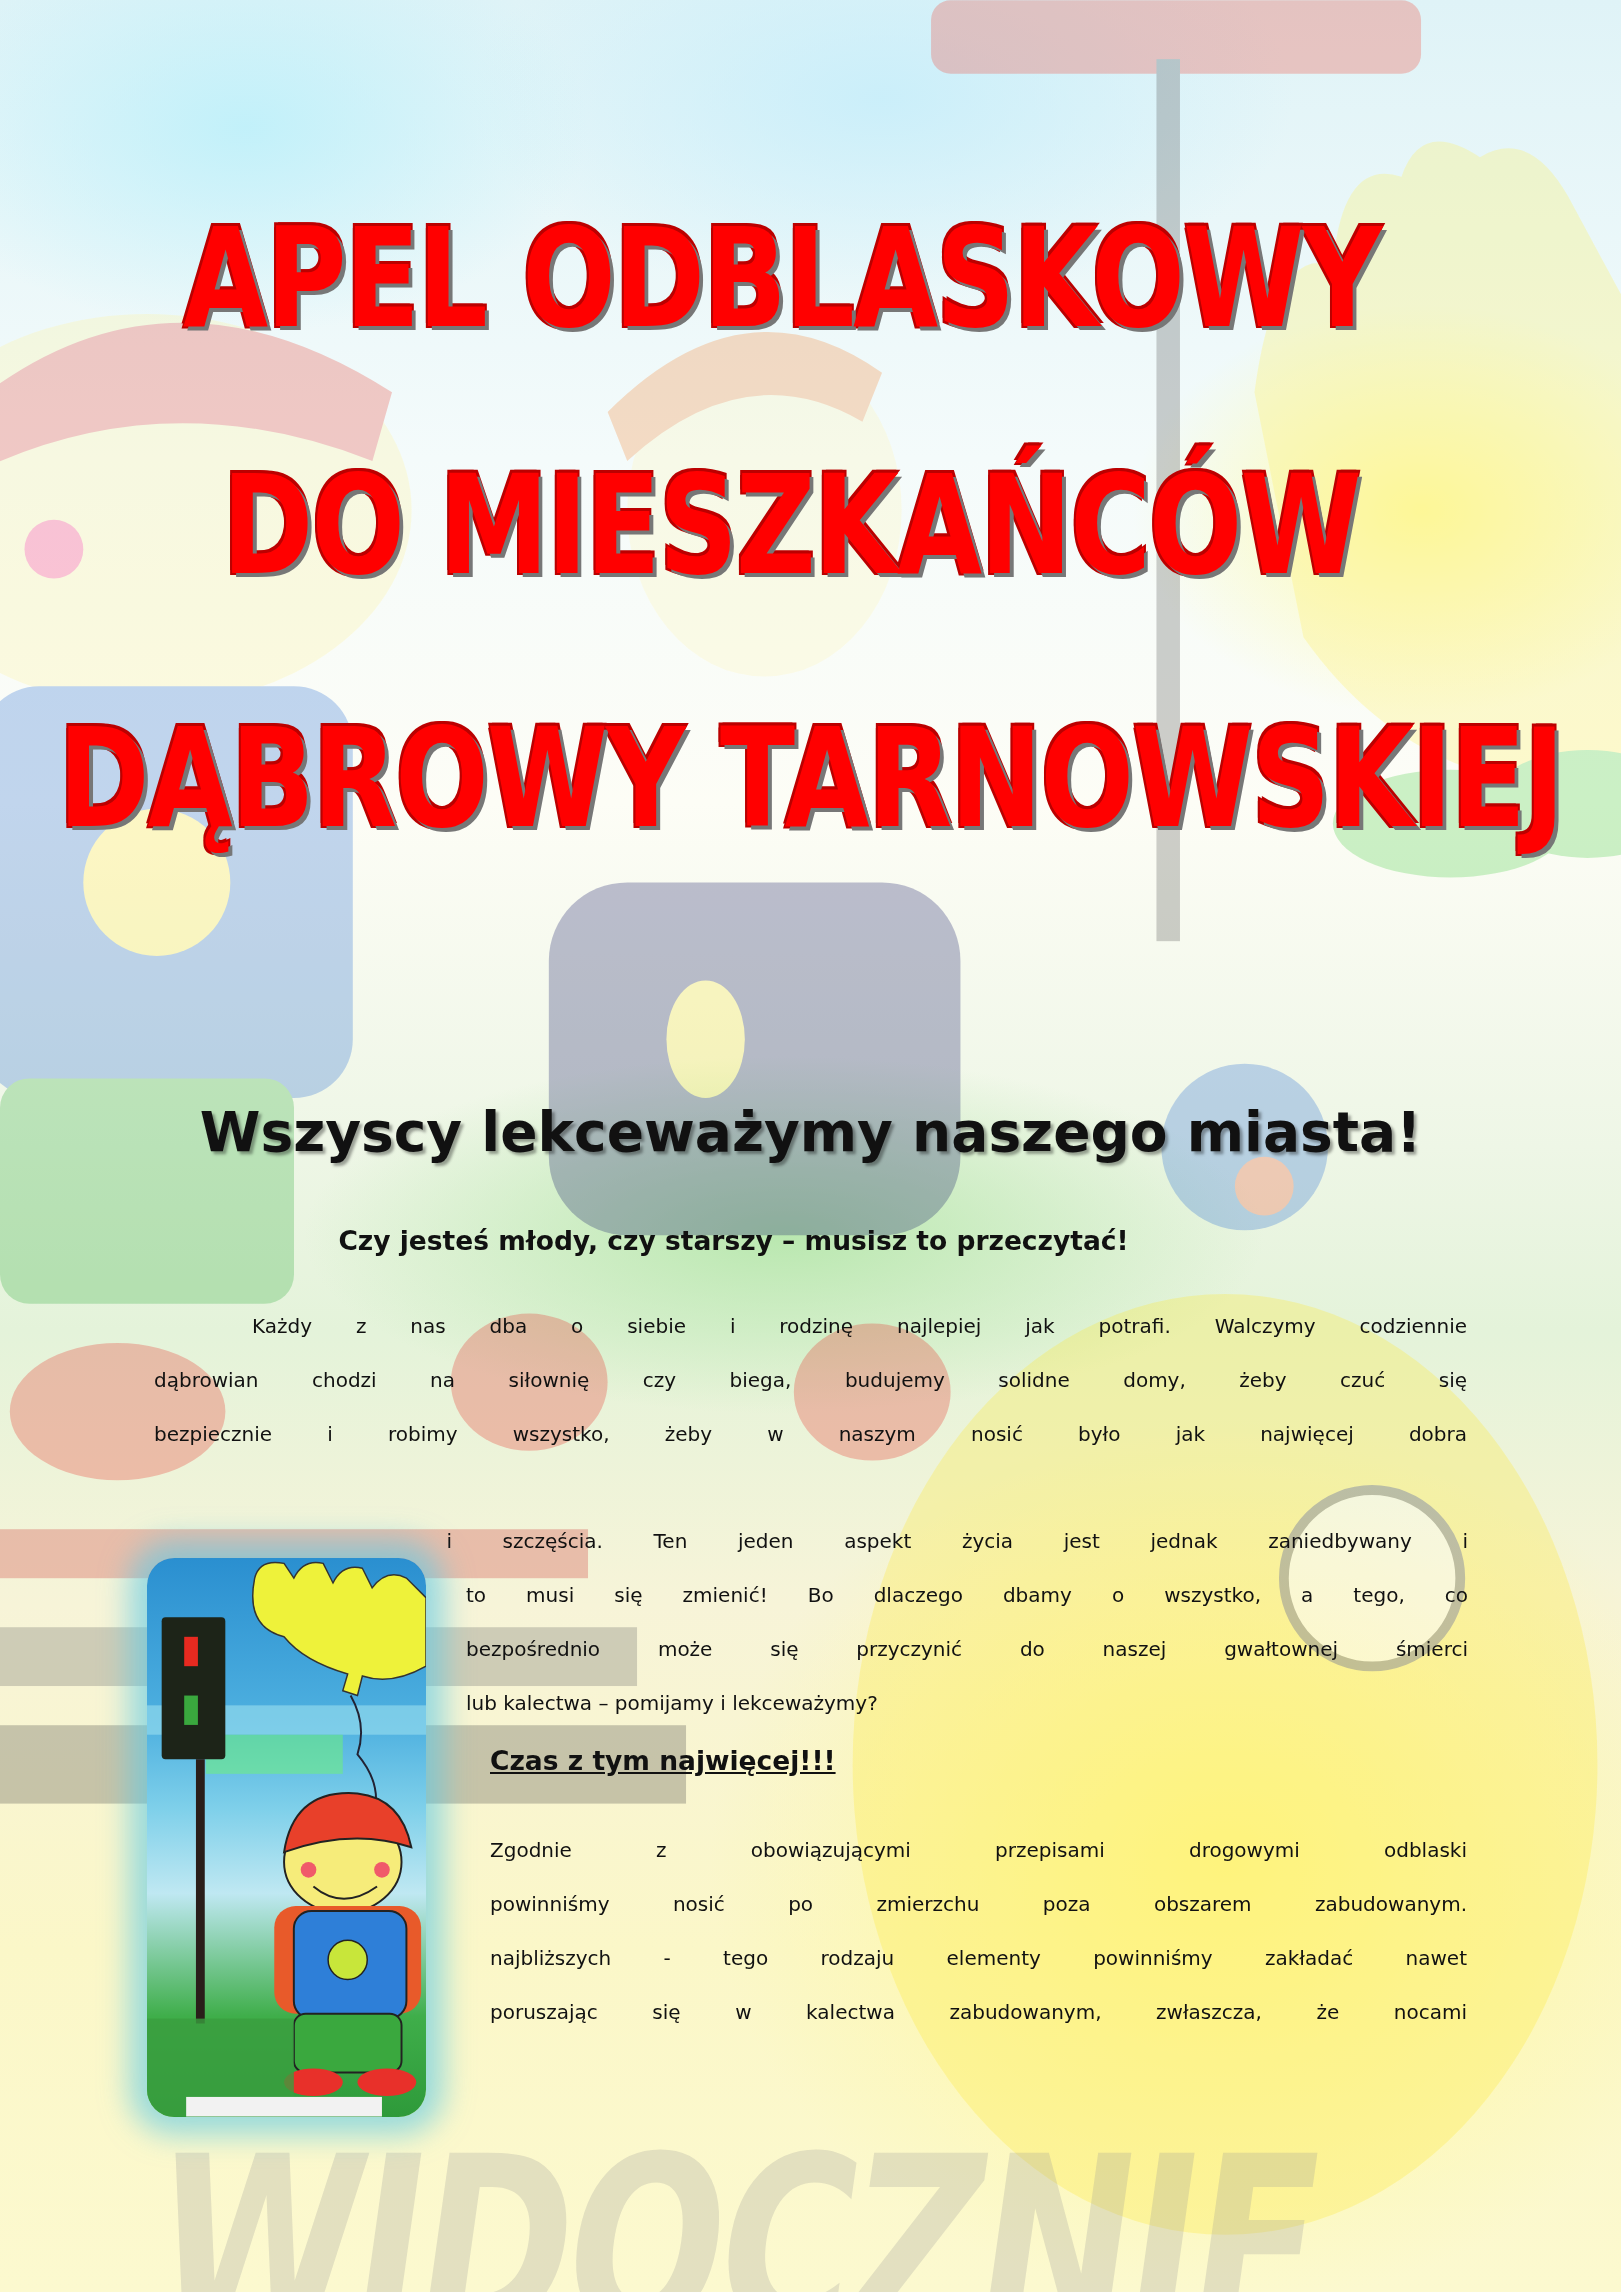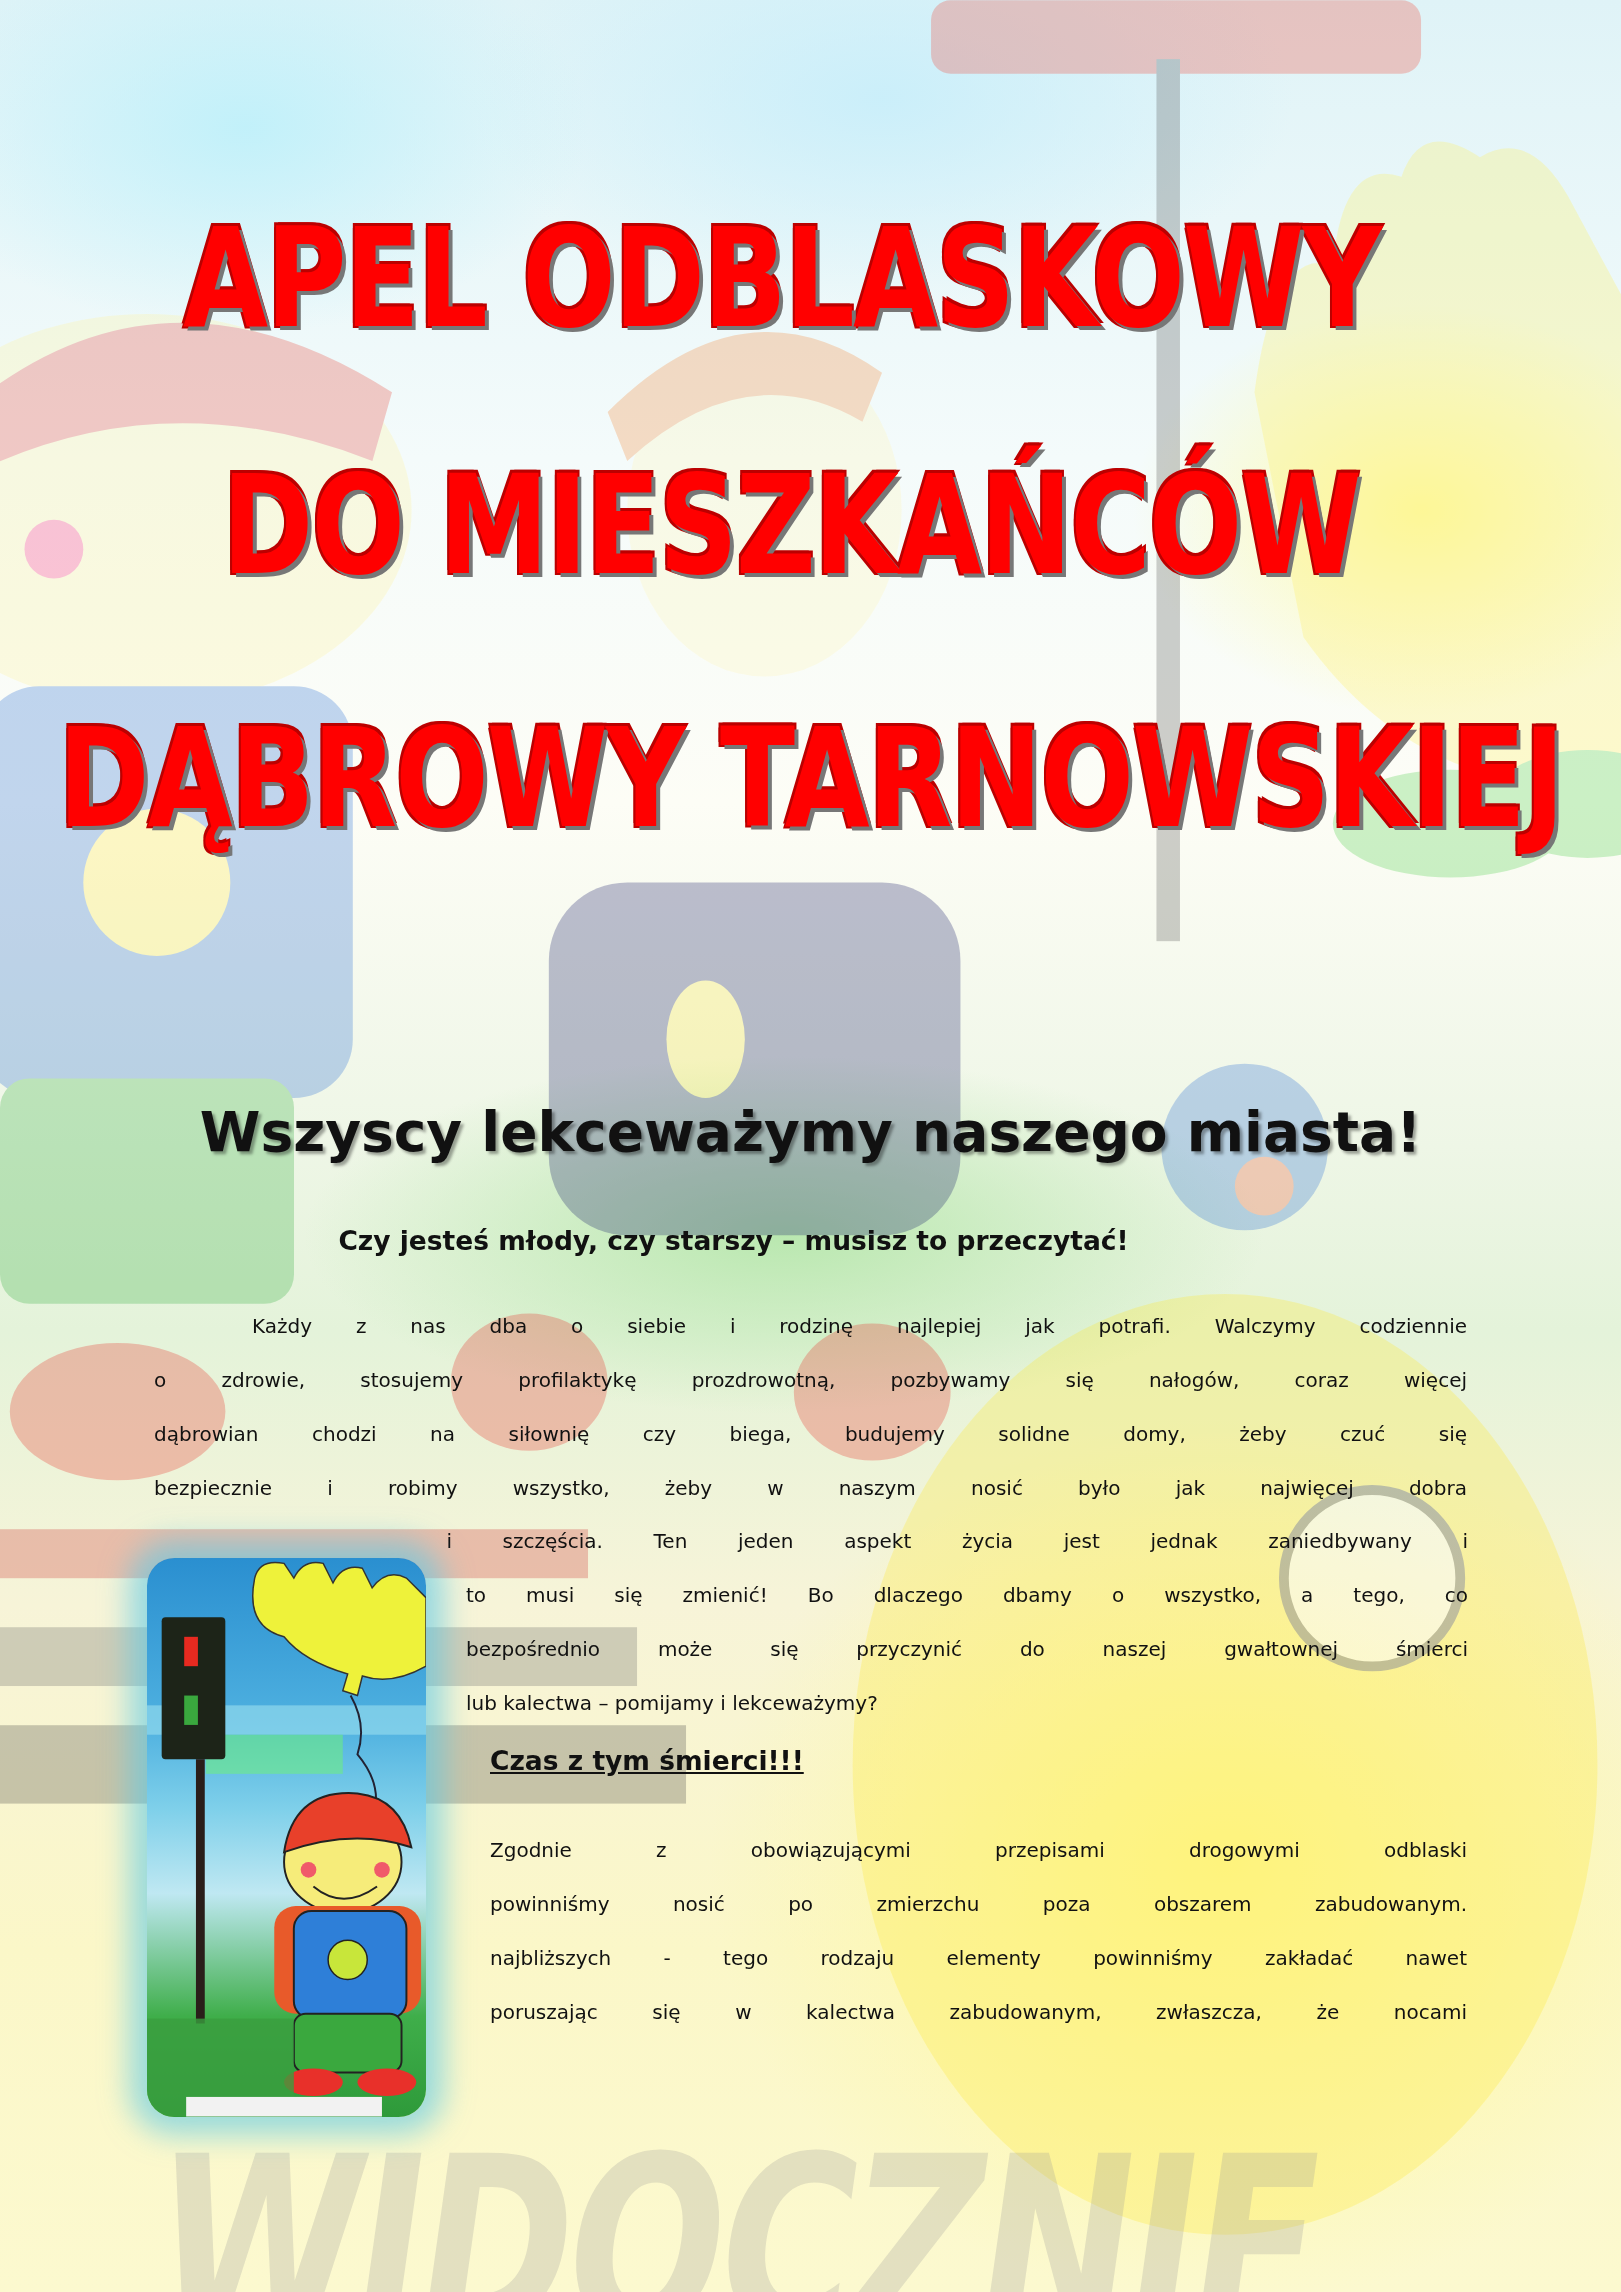--- a/index.html
+++ b/index.html
@@ -91,33 +91,32 @@
 
 <div class="title t1">APEL ODBLASKOWY</div>
 <div class="title t2">DO MIESZKAŃCÓW</div>
 <div class="title t3">DĄBROWY TARNOWSKIEJ</div>
 
 <div class="headline">Wszyscy lekceważymy naszego miasta!</div>
 <div class="subhead">Czy jesteś młody, czy starszy – musisz to przeczytać!</div>
 
 <div class="para p1">
   <span class="line"><span class="indent"></span><span>Każdy z nas dba o siebie i rodzinę najlepiej jak potrafi. Walczymy codziennie</span></span>
-  <span class="line">o zdrowie, stosujemy profilaktykę prozdrowotną, pozbywamy się nałogów, coraz więcej</span>
   <span class="line">dąbrowian chodzi na siłownię czy biega, budujemy solidne domy, żeby czuć się</span>
   <span class="line">bezpiecznie i robimy wszystko, żeby w naszym nosić było jak najwięcej dobra</span>
 </div>
 
 <div class="para p2">
   <span class="line" style="margin-left:-19.6px">i szczęścia.  Ten jeden aspekt życia jest jednak zaniedbywany i</span>
   <span class="line">to musi się zmienić! Bo dlaczego dbamy o wszystko, a tego, co</span>
   <span class="line">bezpośrednio może się przyczynić do naszej gwałtownej śmierci</span>
   <span class="line last">lub kalectwa – pomijamy i lekceważymy?</span>
 </div>
 
-<div class="callout">Czas z tym śmierci!!!</div>
+<div class="callout">Czas z tym najwięcej!!!</div>
 
 <div class="para p3">
   <span class="line">Zgodnie z obowiązującymi przepisami drogowymi odblaski</span>
   <span class="line">powinniśmy nosić po zmierzchu poza obszarem zabudowanym.</span>
   <span class="line">najbliższych - tego rodzaju elementy powinniśmy zakładać nawet</span>
   <span class="line">poruszając się w kalectwa zabudowanym, zwłaszcza, że nocami</span>
 </div>
 
 <div class="inset">
   <svg width="279" height="559" viewBox="0 0 285 570">

